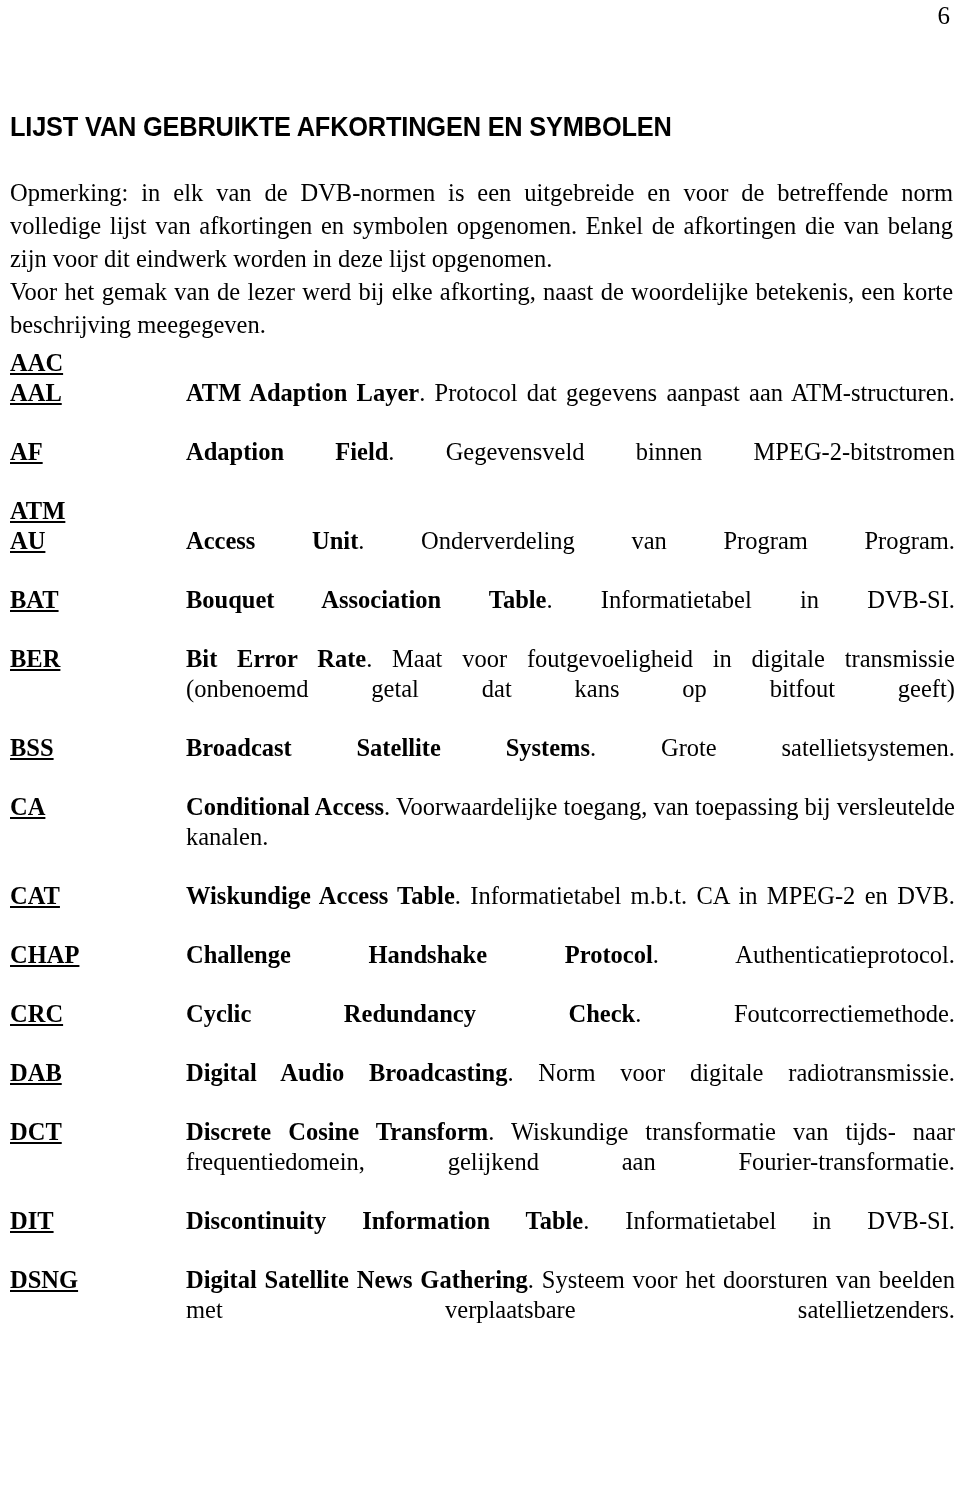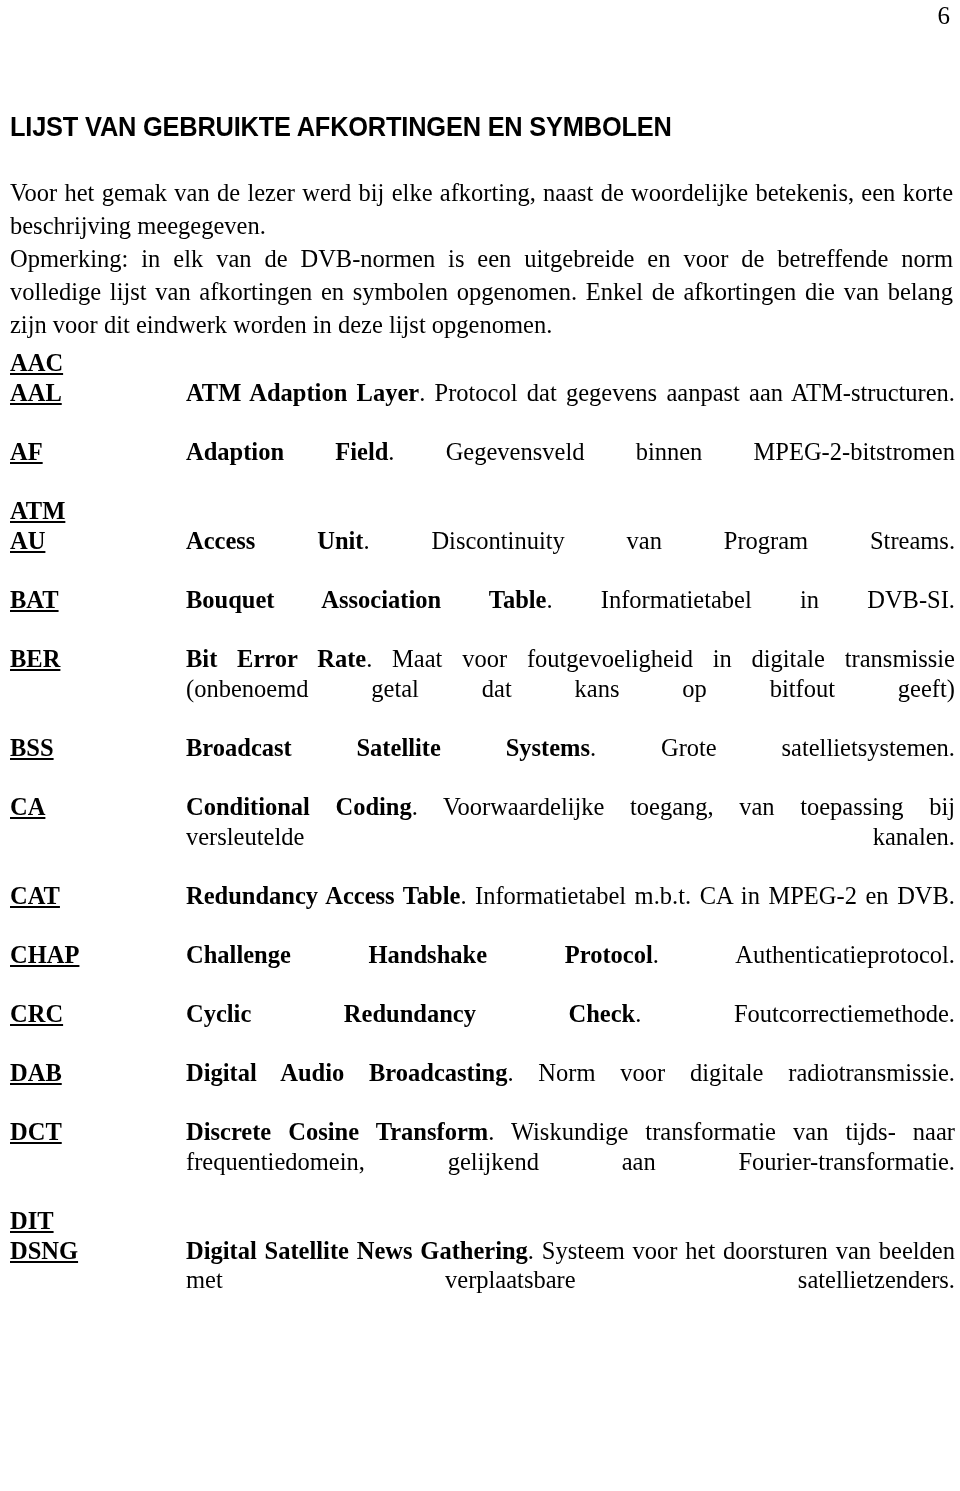--- a/index.html
+++ b/index.html
@@ -112,81 +112,82 @@
 </head>
 <body>
 
 <div class="page">
 
   <div class="page-number">6</div>
 
   <h1 class="page-title">LIJST VAN GEBRUIKTE AFKORTINGEN EN SYMBOLEN</h1>
 
   <div class="intro">
+    <p>Opmerking: in elk van de DVB-normen is een uitgebreide en voor de betreffende norm volledige lijst van afkortingen en symbolen opgenomen.  Enkel de afkortingen die van belang zijn voor dit eindwerk worden in deze lijst opgenomen.</p>
     <p>Voor het gemak van de lezer werd bij elke afkorting, naast de woordelijke betekenis, een korte beschrijving meegegeven.</p>
-    <p>Opmerking: in elk van de DVB-normen is een uitgebreide en voor de betreffende norm volledige lijst van afkortingen en symbolen opgenomen.  Enkel de afkortingen die van belang zijn voor dit eindwerk worden in deze lijst opgenomen.</p>
   </div>
 
   <div class="abbr-list" id="abbr-list">
       <div class="abbr-row">
         <div class="abbr-term">AAC</div>
       </div>
       <div class="abbr-row">
         <div class="abbr-term">AAL</div>
         <div class="abbr-def"><b>ATM Adaption Layer</b><span>.   Protocol dat gegevens aanpast aan ATM-structuren.</span></div>
       </div>
       <div class="abbr-row">
         <div class="abbr-term">AF</div>
         <div class="abbr-def"><b>Adaption Field</b><span>.  Gegevensveld binnen MPEG-2-bitstromen</span></div>
       </div>
       <div class="abbr-row">
         <div class="abbr-term">ATM</div>
       </div>
       <div class="abbr-row">
         <div class="abbr-term">AU</div>
-        <div class="abbr-def"><b>Access Unit</b><span>.  Discontinuity van Program Streams.</span></div>
+        <div class="abbr-def"><b>Access Unit</b><span>.  Onderverdeling van Program Program.</span></div>
       </div>
       <div class="abbr-row">
         <div class="abbr-term">BAT</div>
         <div class="abbr-def"><b>Bouquet Association Table</b><span>.  Informatietabel in DVB-SI.</span></div>
       </div>
       <div class="abbr-row">
         <div class="abbr-term">BER</div>
         <div class="abbr-def"><b>Bit Error Rate</b><span>.   Maat voor foutgevoeligheid in digitale transmissie (onbenoemd getal dat kans op bitfout geeft)</span></div>
       </div>
       <div class="abbr-row">
         <div class="abbr-term">BSS</div>
         <div class="abbr-def"><b>Broadcast Satellite Systems</b><span>.  Grote satellietsystemen.</span></div>
       </div>
       <div class="abbr-row">
         <div class="abbr-term">CA</div>
-        <div class="abbr-def"><b>Conditional Coding</b><span>.   Voorwaardelijke toegang, van toepassing bij versleutelde kanalen.</span></div>
+        <div class="abbr-def"><b>Conditional Access</b><span>.   Voorwaardelijke toegang, van toepassing bij versleutelde kanalen.</span></div>
       </div>
       <div class="abbr-row">
         <div class="abbr-term">CAT</div>
-        <div class="abbr-def"><b>Redundancy Access Table</b><span>.  Informatietabel m.b.t. CA in MPEG-2 en DVB.</span></div>
+        <div class="abbr-def"><b>Wiskundige Access Table</b><span>.  Informatietabel m.b.t. CA in MPEG-2 en DVB.</span></div>
       </div>
       <div class="abbr-row">
         <div class="abbr-term">CHAP</div>
         <div class="abbr-def"><b>Challenge Handshake Protocol</b><span>.  Authenticatieprotocol.</span></div>
       </div>
       <div class="abbr-row">
         <div class="abbr-term">CRC</div>
         <div class="abbr-def"><b>Cyclic Redundancy Check</b><span>.  Foutcorrectiemethode.</span></div>
       </div>
       <div class="abbr-row">
         <div class="abbr-term">DAB</div>
         <div class="abbr-def"><b>Digital Audio Broadcasting</b><span>.  Norm voor digitale radiotransmissie.</span></div>
       </div>
       <div class="abbr-row">
         <div class="abbr-term">DCT</div>
         <div class="abbr-def"><b>Discrete Cosine Transform</b><span>.   Wiskundige transformatie van tijds- naar frequentiedomein, gelijkend aan Fourier-transformatie.</span></div>
       </div>
       <div class="abbr-row">
         <div class="abbr-term">DIT</div>
+        <div class="abbr-def"><b>Discontinuity Information Table</b><span>.  Informatietabel in DVB-SI.</span></div>
       </div>
       <div class="abbr-row">
         <div class="abbr-term">DSNG</div>
         <div class="abbr-def"><b>Digital Satellite News Gathering</b><span>.   Systeem voor het doorsturen van beelden met verplaatsbare satellietzenders.</span></div>
       </div>
     </div>
 
 </div>
 
 </body></html>

